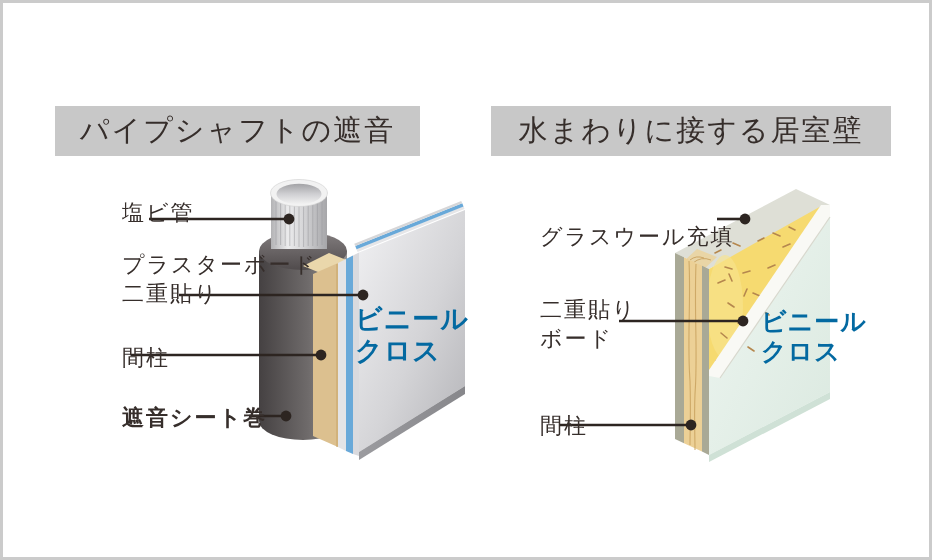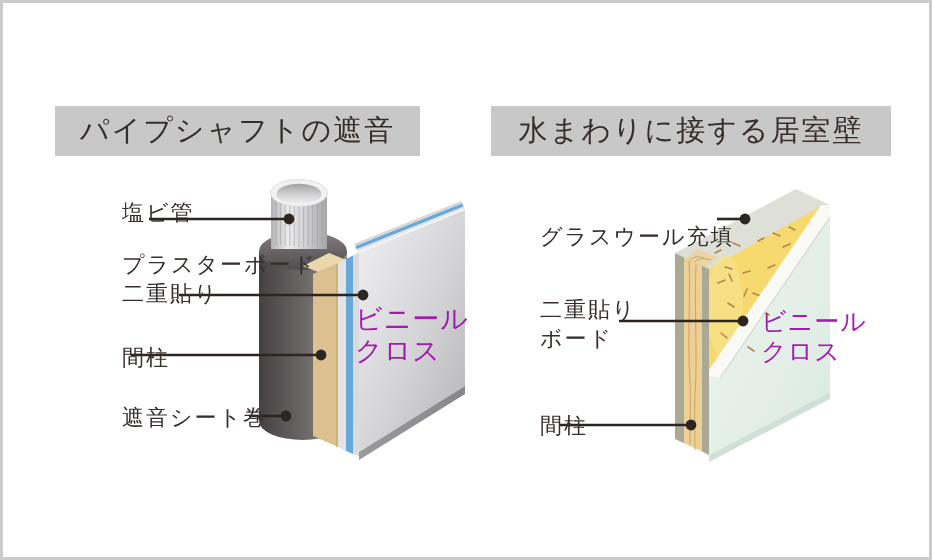--- a/index.html
+++ b/index.html
@@ -12,21 +12,21 @@
     position:absolute;height:50px;background:#c8c8c8;
     display:flex;align-items:center;justify-content:center;
     font-size:29px;letter-spacing:2px;color:#362e2b;
   }
   .lbl{
     position:absolute;font-size:22px;letter-spacing:2px;line-height:1.3;
     color:#362e2b;white-space:pre-line;margin-left:48px;
   }
   .surface{
     position:absolute;font-size:27px;letter-spacing:1px;line-height:1.2;
-    color:#a21caf;white-space:pre-line;
+    color:#0369a1;white-space:pre-line;font-weight:bold;
   }
   .surface.rt{font-size:25px;}
   svg{position:absolute;left:0;top:0;}
 </style>
 </head>
 <body>
 
 <div class="stage">
 
   <svg width="932" height="560" viewBox="0 0 932 560">
@@ -124,21 +124,21 @@
     </g>
   </svg>
 
   <div class="titlebar" style="left:52px;top:103px;width:365px;">パイプシャフトの遮音</div>
   <div class="titlebar" style="left:488px;top:103px;width:400px;">水まわりに接する居室壁</div>
 
   <div class="lbl" style="left:71px;top:196px;">塩ビ管</div>
   <div class="lbl" style="left:71px;top:248px;">プラスターボード
 二重貼り</div>
   <div class="lbl" style="left:71px;top:341px;">間柱</div>
-  <div class="lbl" style="left:71px;top:401px;">遮音シート巻</div>
+  <div class="lbl" style="left:71px;top:401px;font-weight:bold;">遮音シート巻</div>
   <div class="surface" style="left:352px;top:300px;">ビニール
 クロス</div>
 
   <div class="lbl" style="left:489px;top:220px;">グラスウール充填</div>
   <div class="lbl" style="left:489px;top:293px;">二重貼り
 ボード</div>
   <div class="lbl" style="left:489px;top:409px;">間柱</div>
   <div class="surface rt" style="left:758px;top:304px;">ビニール
 クロス</div>
 

